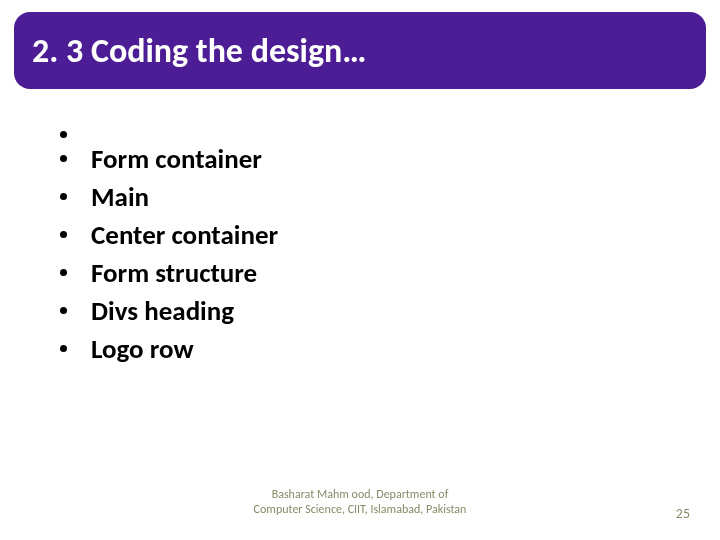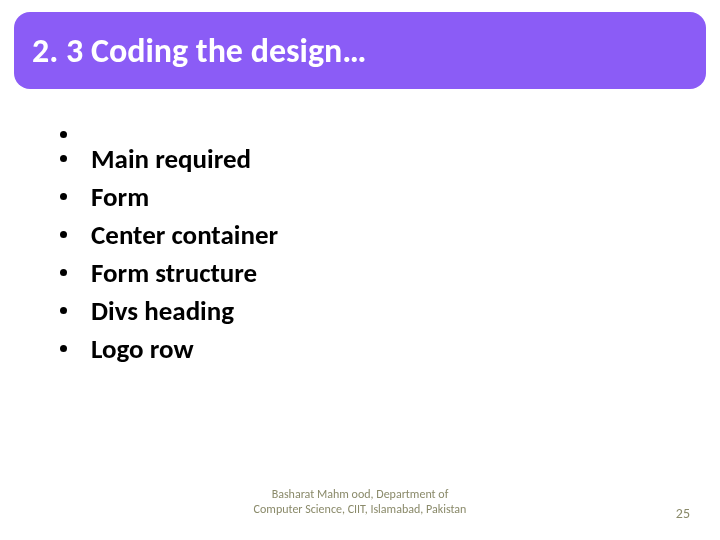--- a/index.html
+++ b/index.html
@@ -5,21 +5,21 @@
     * { margin: 0; padding: 0; box-sizing: border-box; }
     body {
       width: 720px;
       height: 540px;
       background: #ffffff;
       font-family: Calibri, Arial, sans-serif;
       position: relative;
       overflow: hidden;
     }
     .title-bar {
-      background: #8b5cf6;
+      background: #4c1d95;
       border-radius: 16px;
       margin: 12px 14px 0 14px;
       padding: 18px 18px;
     }
     .title-text {
       color: #ffffff;
       font-size: 34px;
       font-weight: bold;
     }
     .content {
@@ -78,25 +78,25 @@
   <div class="title-text">2. 3 Coding the design…</div>
 </div>
 
 <div class="content">
   <ul class="bullet-list">
     <li class="bullet-item">
       <span class="bullet-dot"></span>
     </li>
     <li class="bullet-item">
       <span class="bullet-dot"></span>
-      <span class="bullet-text">Main required</span>
+      <span class="bullet-text">Form container</span>
     </li>
     <li class="bullet-item">
       <span class="bullet-dot"></span>
-      <span class="bullet-text">Form</span>
+      <span class="bullet-text">Main</span>
     </li>
     <li class="bullet-item">
       <span class="bullet-dot"></span>
       <span class="bullet-text">Center container</span>
     </li>
     <li class="bullet-item">
       <span class="bullet-dot"></span>
       <span class="bullet-text">Form structure</span>
     </li>
     <li class="bullet-item">

